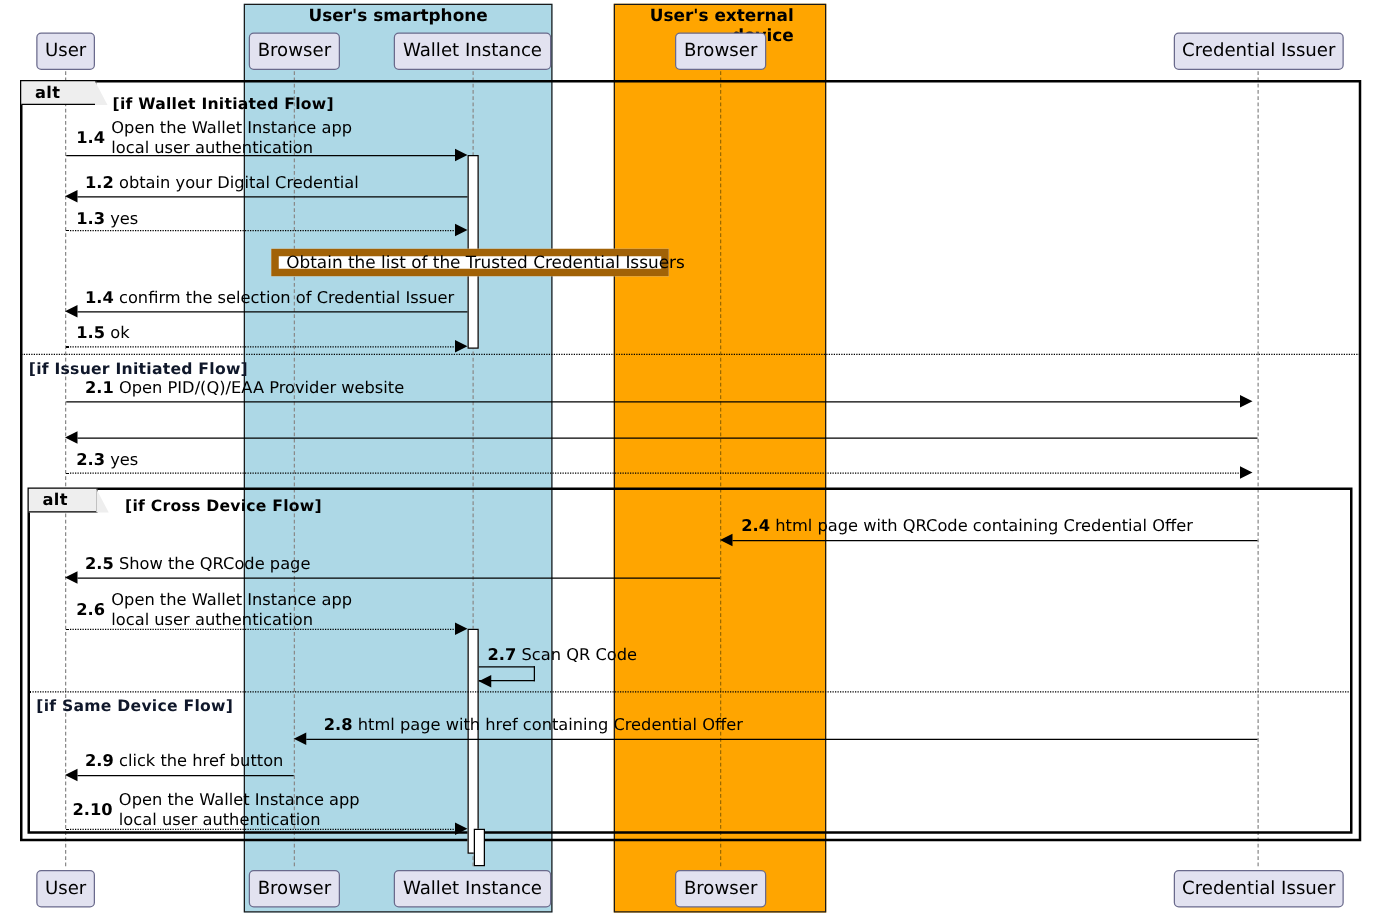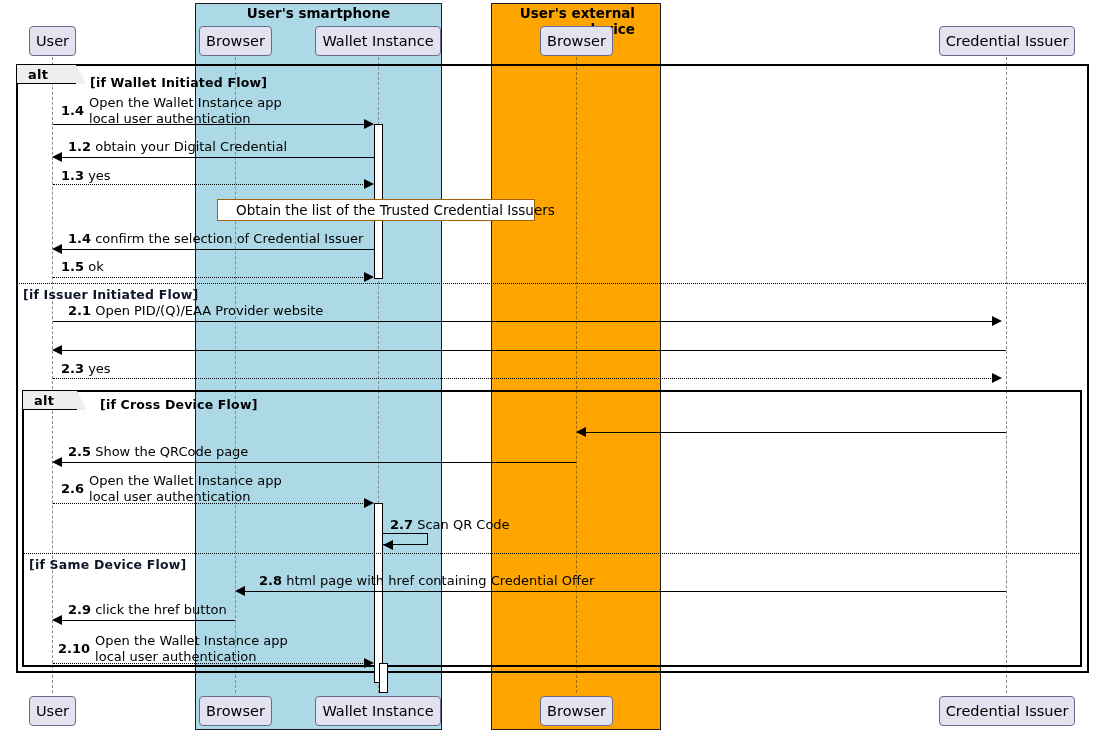--- a/index.html
+++ b/index.html
@@ -42,22 +42,22 @@
   .arrow.left{border-width:5px 10px 5px 0;border-color:transparent #000 transparent transparent;}
   .msg-label{position:absolute;font-size:13px;color:#000;white-space:nowrap;line-height:15px;}
   .msg-label b{font-weight:bold;}
 
   
   .msg-two{position:absolute;display:flex;align-items:center;font-size:13px;line-height:15.5px;white-space:nowrap;}
   .msg-two .num{font-weight:bold;margin-right:5px;}
   .msg-two .txt{display:flex;flex-direction:column;}
 
   
-  .note{position:absolute;box-sizing:border-box;background:#FFFFFF;border:1px solid #a16207;
-        font-size:13.5px;color:#000;display:flex;align-items:center;padding:0 18px;white-space:nowrap;}
+  .note{position:absolute;box-sizing:border-box;background:#FFFFFF;border:6px solid #a16207;
+        font-size:13.5px;color:#000;display:flex;align-items:center;padding:0 6px;white-space:nowrap;}
 
   
   .self-box{position:absolute;box-sizing:border-box;border:1.4px solid #000;border-left:none;background:transparent;}
 </style>
 </head>
 <body>
 
 <div id="canvas">
 
   <div class="group" style="left:195px;top:3px;width:247px;height:727px;background:#ADD8E6;"></div>
@@ -173,20 +173,24 @@
   </div>
   <div class="msg-line dotted" style="left:53px;top:378px;width:940px;"></div>
   <div class="arrow right" style="left:992px;top:373px;"></div>
 
   <div class="frame" style="left:22px;top:390px;width:1060px;height:277px;"></div>
   <div class="frame-tab" style="left:23px;top:391px;width:55px;">
     <span>alt</span>
   </div>
   <div class="frame-guard" style="left:100px;top:397px;">[if Cross Device Flow]</div>
 
+  <div class="msg-label" style="left:593px;top:414px;">
+    <b>2.4</b>
+    <span>html page with QRCode containing Credential Offer</span>
+  </div>
   <div class="msg-line" style="left:586px;top:432px;width:420px;"></div>
   <div class="arrow left" style="left:576px;top:427px;"></div>
 
   <div class="msg-label" style="left:68px;top:444px;">
     <b>2.5</b>
     <span>Show the QRCode page</span>
   </div>
   <div class="msg-line" style="left:62px;top:462px;width:514px;"></div>
   <div class="arrow left" style="left:52px;top:457px;"></div>
 

